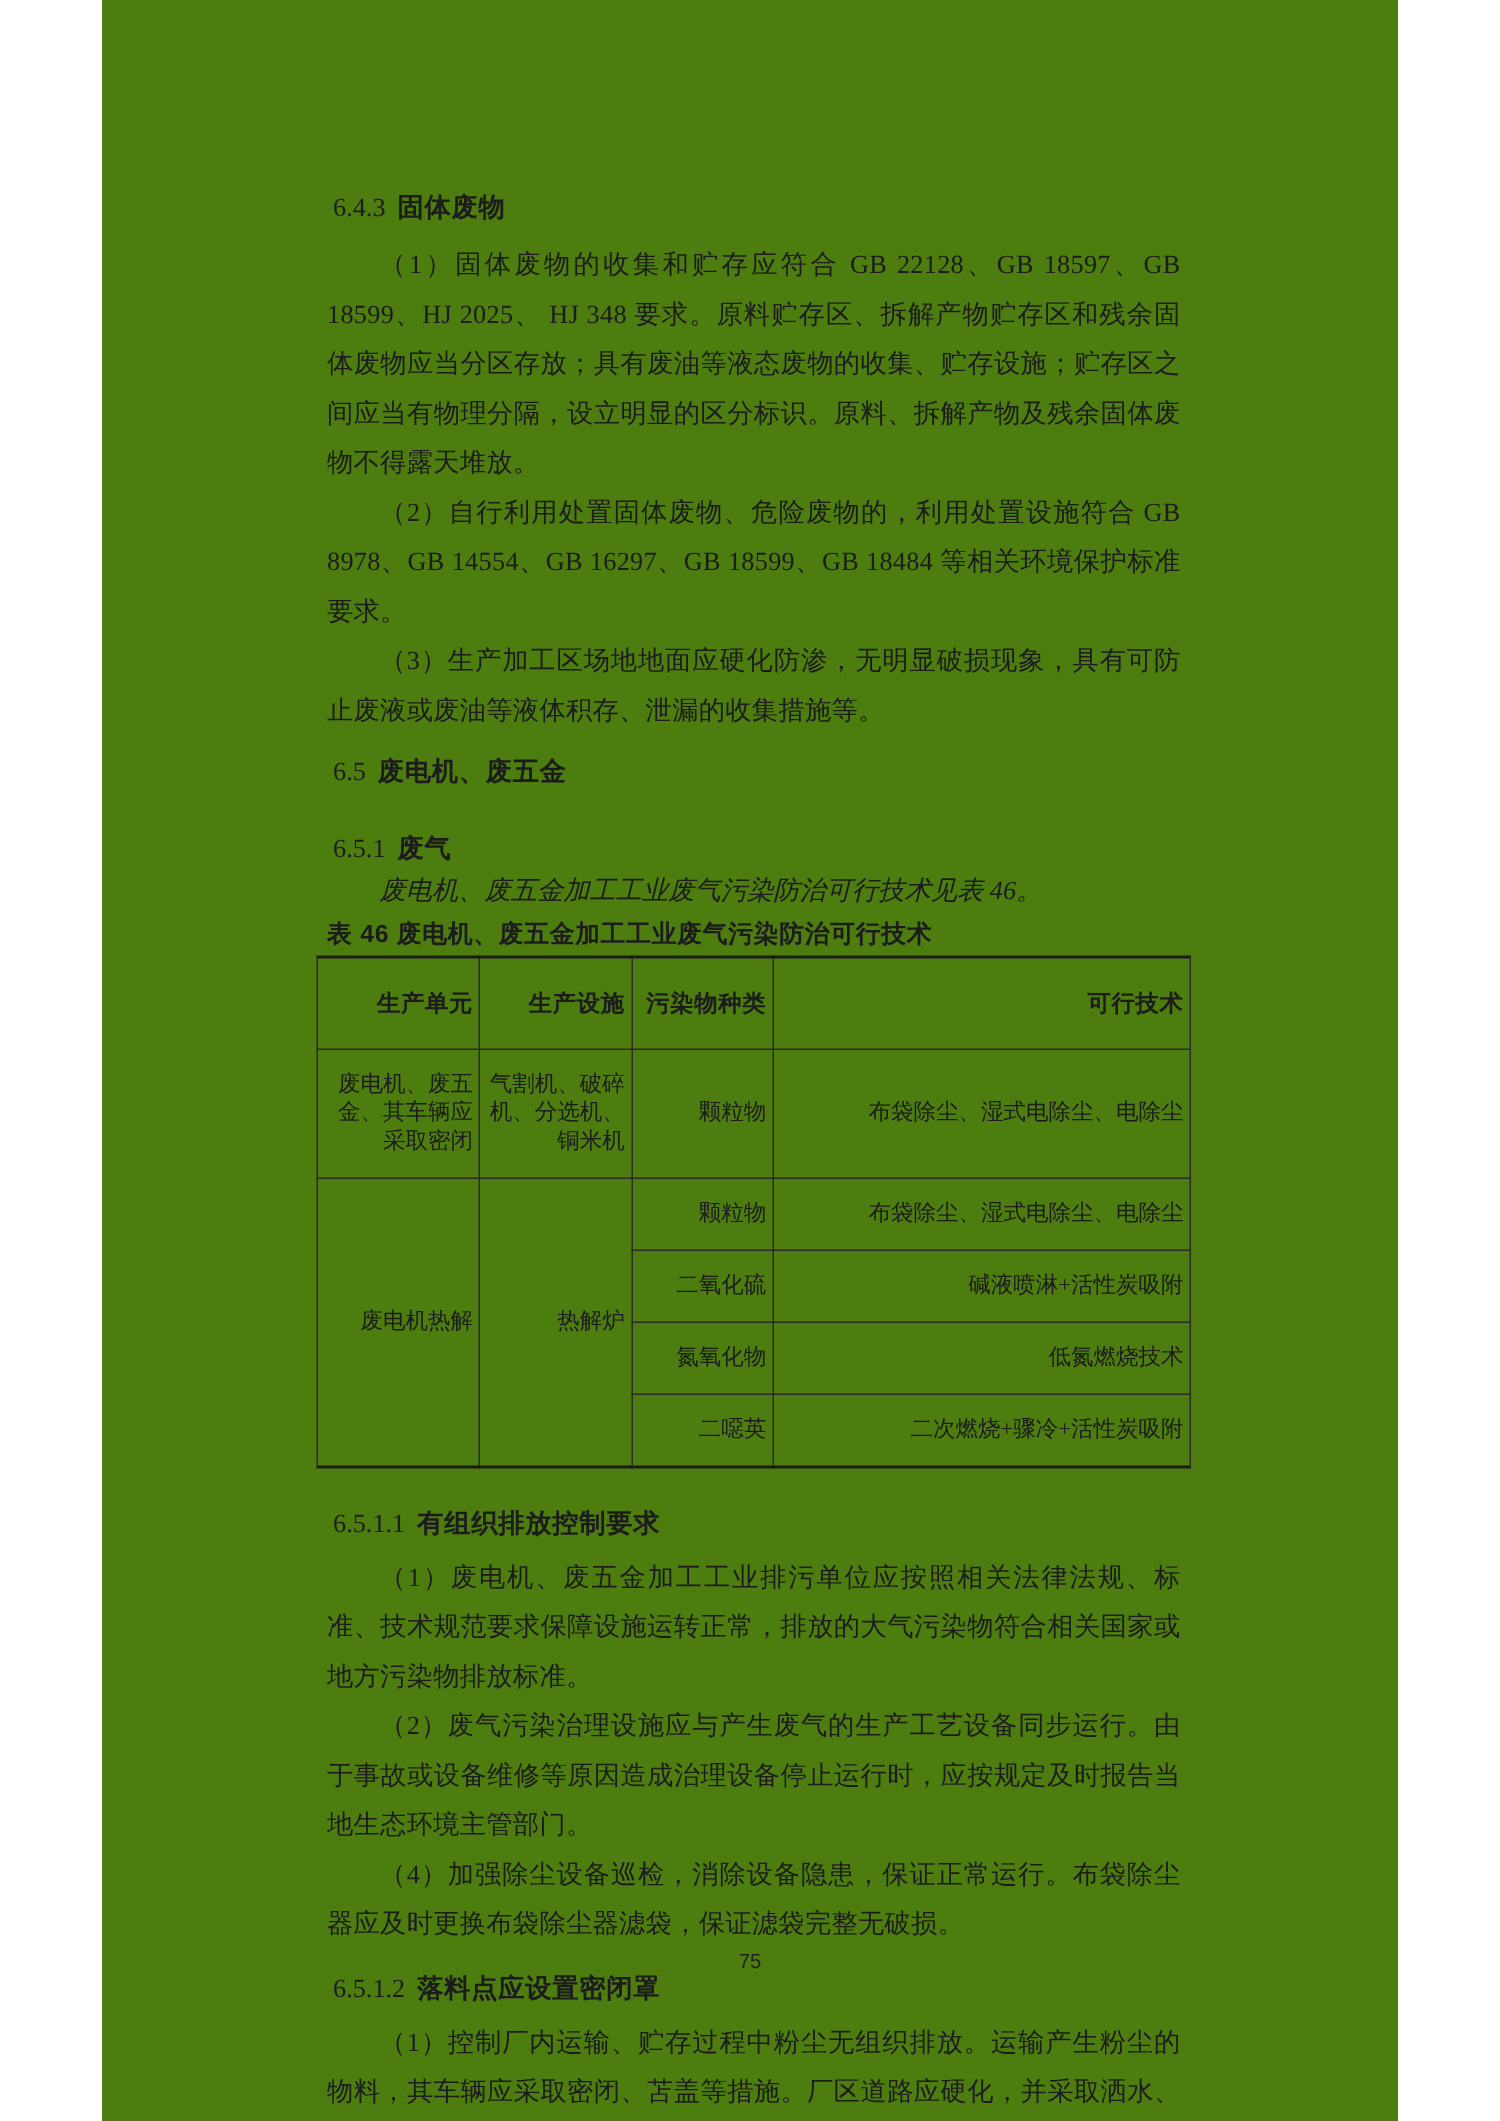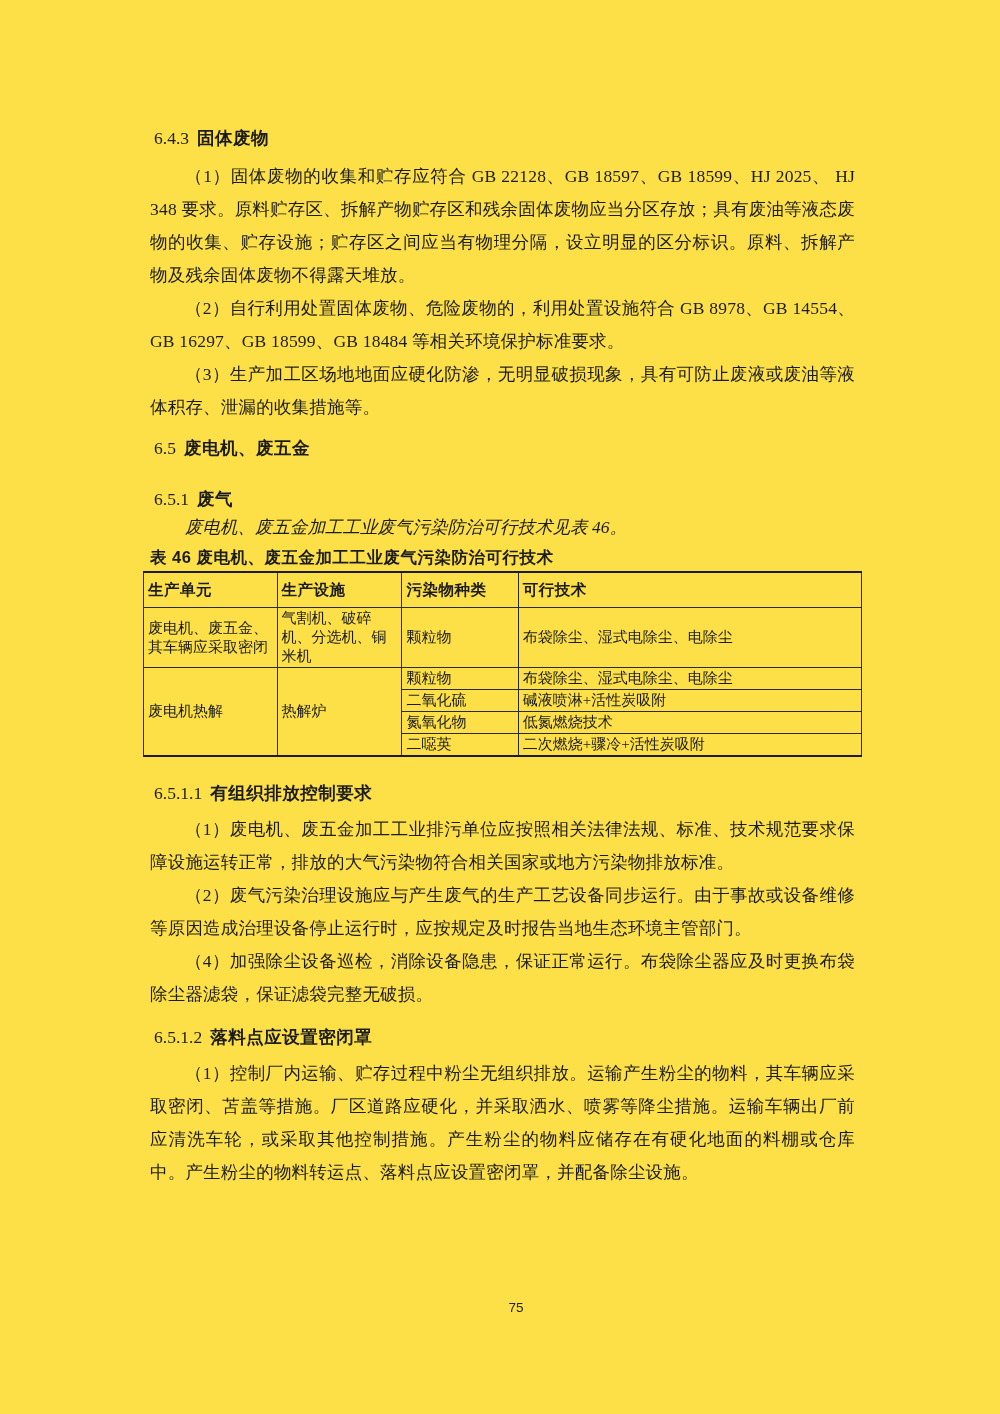--- a/index.html
+++ b/index.html
@@ -2,24 +2,24 @@
 <html lang="zh"><head>
 <meta charset="utf-8">
 <style>
   html, body {
     margin: 0;
     padding: 0;
     background: #ffffff;
   }
   .page {
     position: relative;
-    width: 1000px;
+    width: 864px;
     height: 1414px;
     margin: 0 auto;
-    background: #fde047;
+    background: #4d7c0f;
     color: #1c1c1c;
     font-family: "Liberation Serif", "DejaVu Serif", serif;
     overflow: hidden;
     box-sizing: border-box;
     padding: 126px 145px 0 150px;
   }
   
   .hd {
     font-size: 17.5px;
     line-height: 24px;
@@ -67,23 +67,23 @@
     letter-spacing: 0.5px;
   }
   table.vtable {
     border-collapse: collapse;
     width: calc(100% + 14px);
     margin-left: -7px;
     table-layout: fixed;
   }
   table.vtable th, table.vtable td {
     border: 1px solid #2b2b2b;
-    text-align: left;
+    text-align: right;
     vertical-align: middle;
-    padding: 1px 4px;
+    padding: 14px 4px;
     overflow: hidden;
   }
   table.vtable {
     border-top: 2px solid #1c1c1c;
     border-bottom: 2px solid #1c1c1c;
   }
   table.vtable tr.hrow th {
     font-family: "Liberation Sans", "DejaVu Sans", sans-serif;
     font-weight: bold;
     font-size: 15.5px;
@@ -100,21 +100,20 @@
   
   .page-number {
     position: absolute;
     top: 1300px;
     left: 0;
     width: 100%;
     text-align: center;
     font-family: "Liberation Sans", "DejaVu Sans", sans-serif;
     font-size: 13.5px;
     color: #222222;
-    margin-left: 16px;
   }
 </style>
 </head>
 <body>
 
 <div class="page">
 
   <div class="hd hd-643">
     <span class="num">6.4.3</span><span class="ttl">固体废物</span>
   </div>

